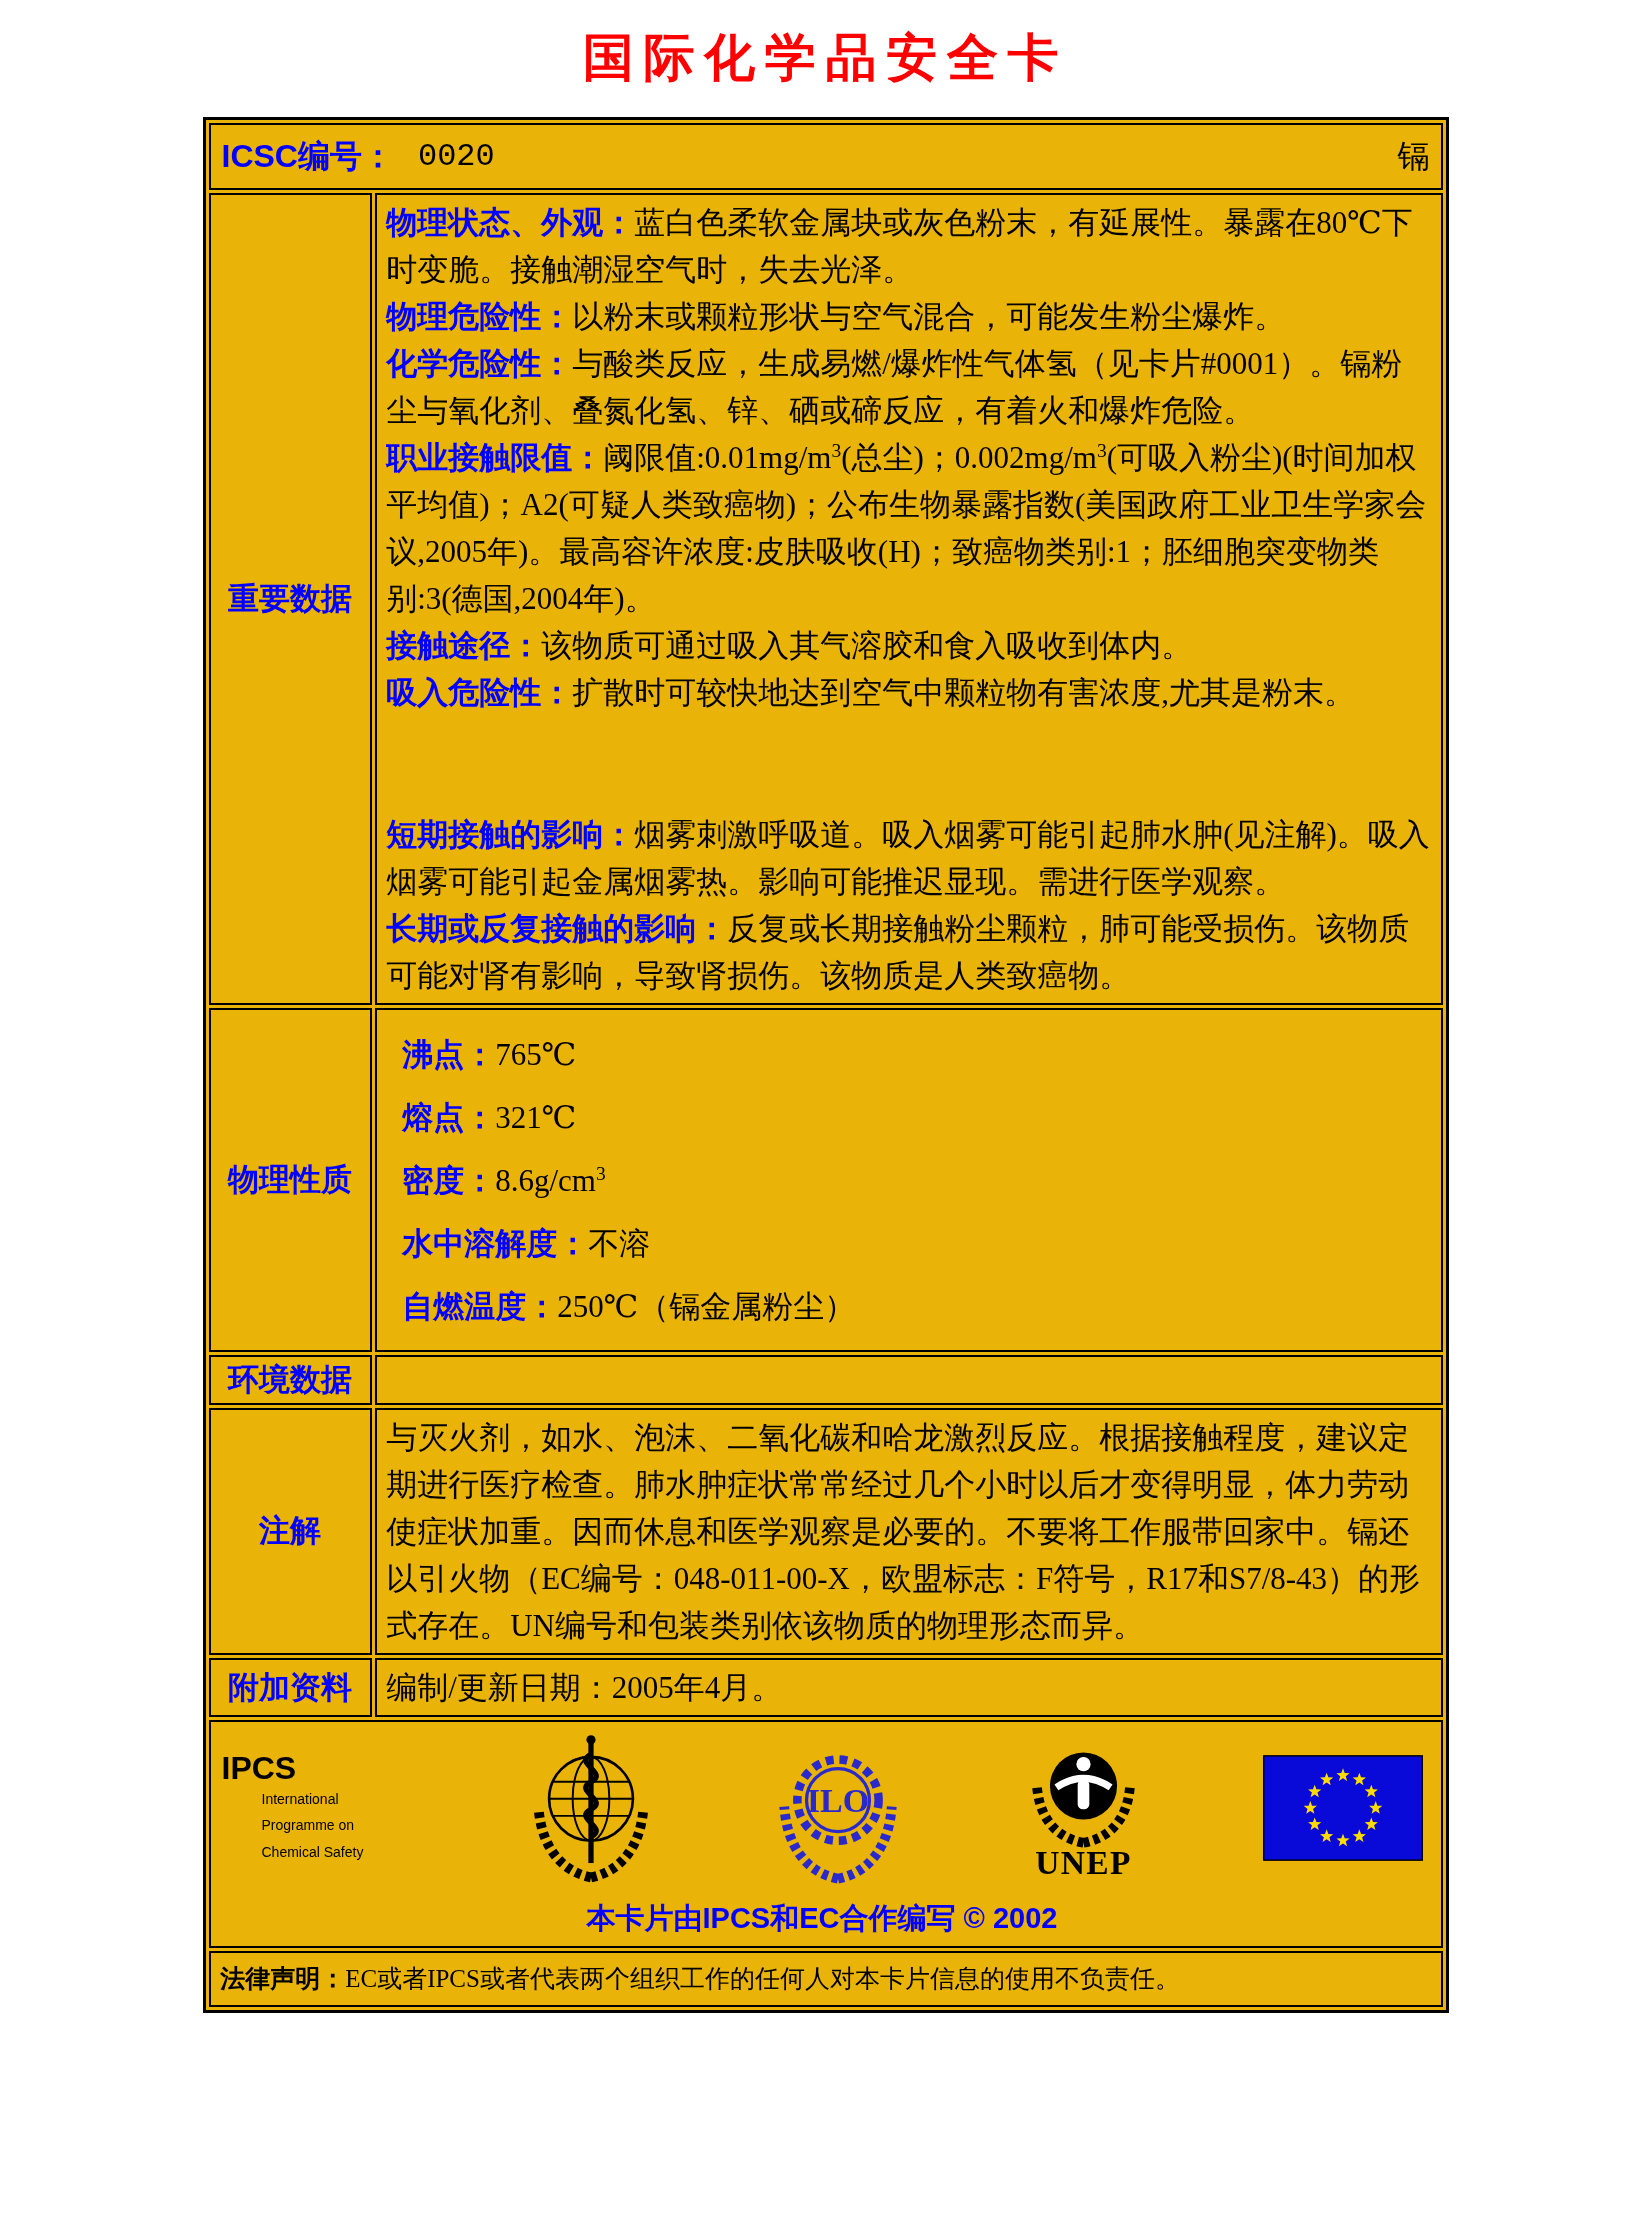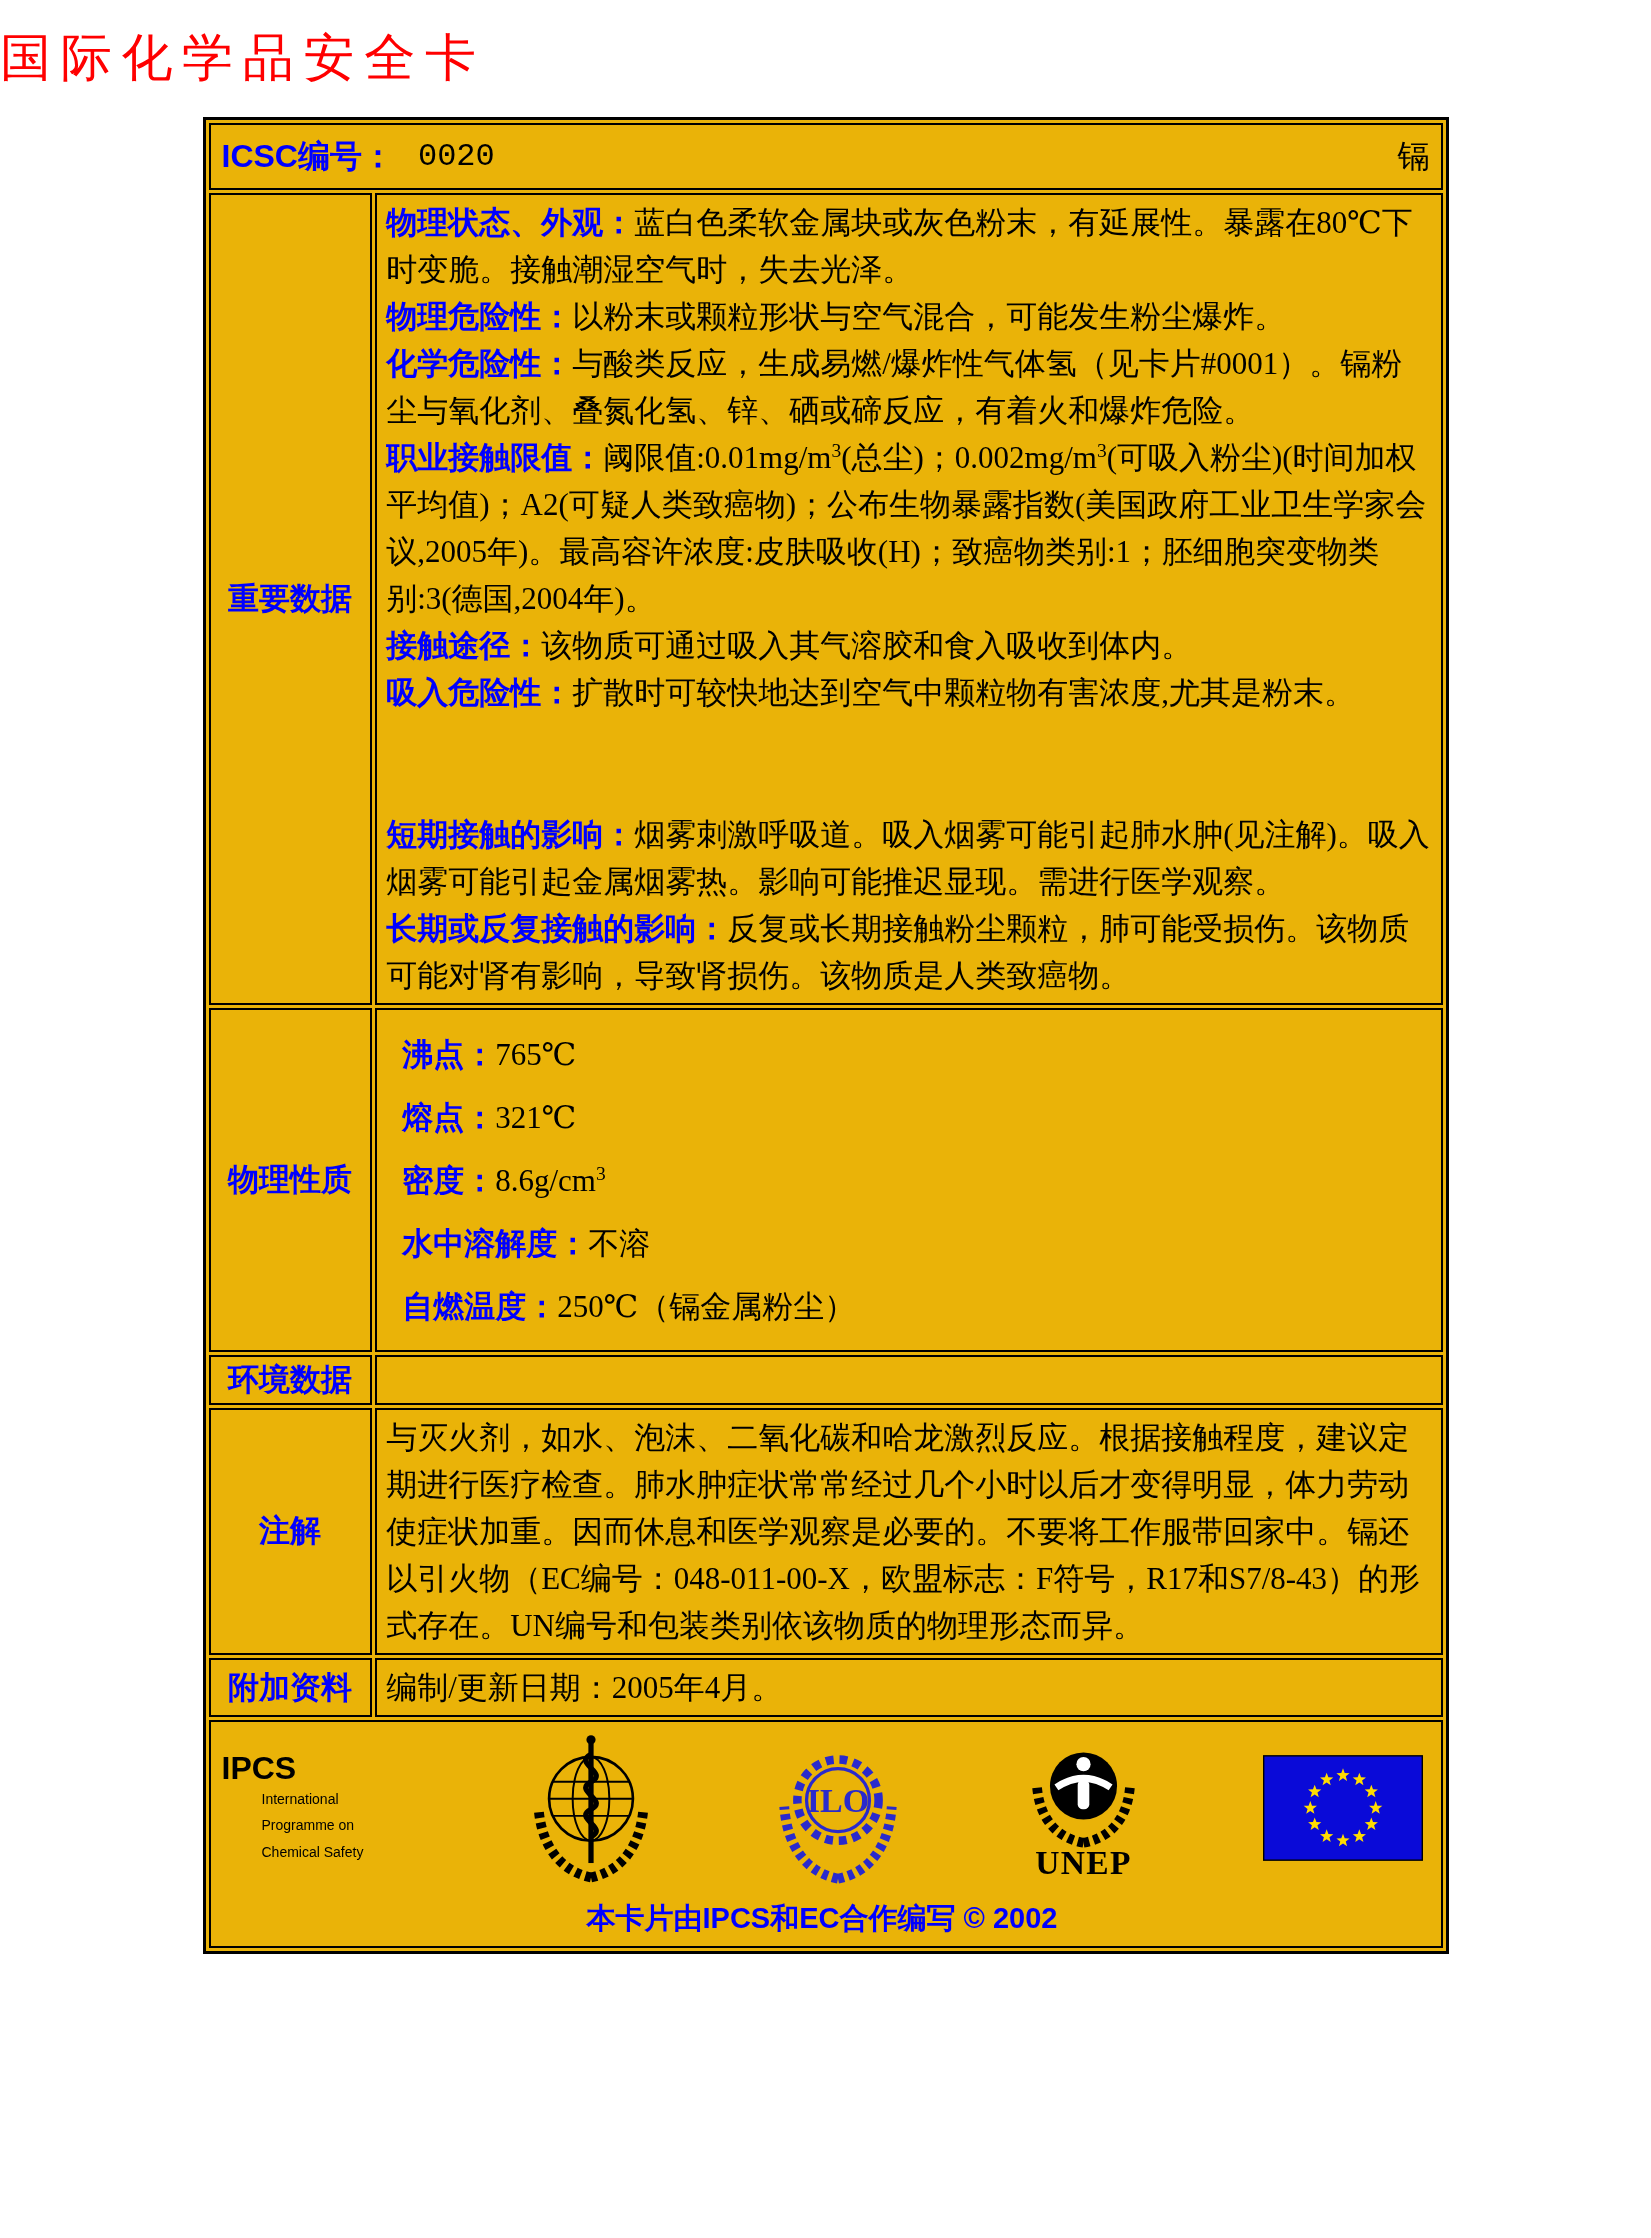--- a/index.html
+++ b/index.html
@@ -7,23 +7,23 @@
     --red:#FF0000;
     --ink:#000000;
   }
   *{box-sizing:border-box;}
   html,body{margin:0;padding:0;}
   body{
     width:1651px;height:2239px;background:#ffffff;position:relative;
     font-family:"Liberation Serif","DejaVu Serif",serif;color:var(--ink);
   }
   .doc-title{
-    margin:24px auto 0 auto;
-    font-family:"Liberation Sans","DejaVu Sans",sans-serif;
-    font-size:51px;font-weight:normal;color:var(--red);letter-spacing:9.7px;
+    margin:24px auto 0 auto;text-align:center;
+    font-family:"Liberation Sans","DejaVu Sans",sans-serif;
+    font-size:51px;font-weight:bold;color:var(--red);letter-spacing:9.7px;
   }
   table.card{
     width:1246px;margin:24px auto 0 auto;
     border:3.5px solid #000;border-collapse:separate;border-spacing:3.5px;
     background:#eab308;
   }
   td{border:2.1px solid #000;vertical-align:top;padding:0;}
   td.label-cell{
     width:163px;text-align:center;vertical-align:middle;
     font-family:"Liberation Sans","DejaVu Sans",sans-serif;
@@ -224,15 +224,22 @@
             <use href="#eustar" x="68" y="76"></use>
             <use href="#eustar" x="74.3" y="52.5"></use>
             <use href="#eustar" x="91.5" y="35.3"></use>
           </g>
         </svg>
       </div>
       <div class="credit-line">本卡片由IPCS和EC合作编写 © 2002</div>
     </td>
   </tr>
 
+  <tr>
+    <td colspan="2" class="legal-cell">
+      <span class="legal-text">
+        <span class="legal-label">法律声明：</span><span>EC或者IPCS或者代表两个组织工作的任何人对本卡片信息的使用不负责任。</span>
+      </span>
+    </td>
+  </tr>
 </tbody>
   </table>
 
 
 </body></html>

